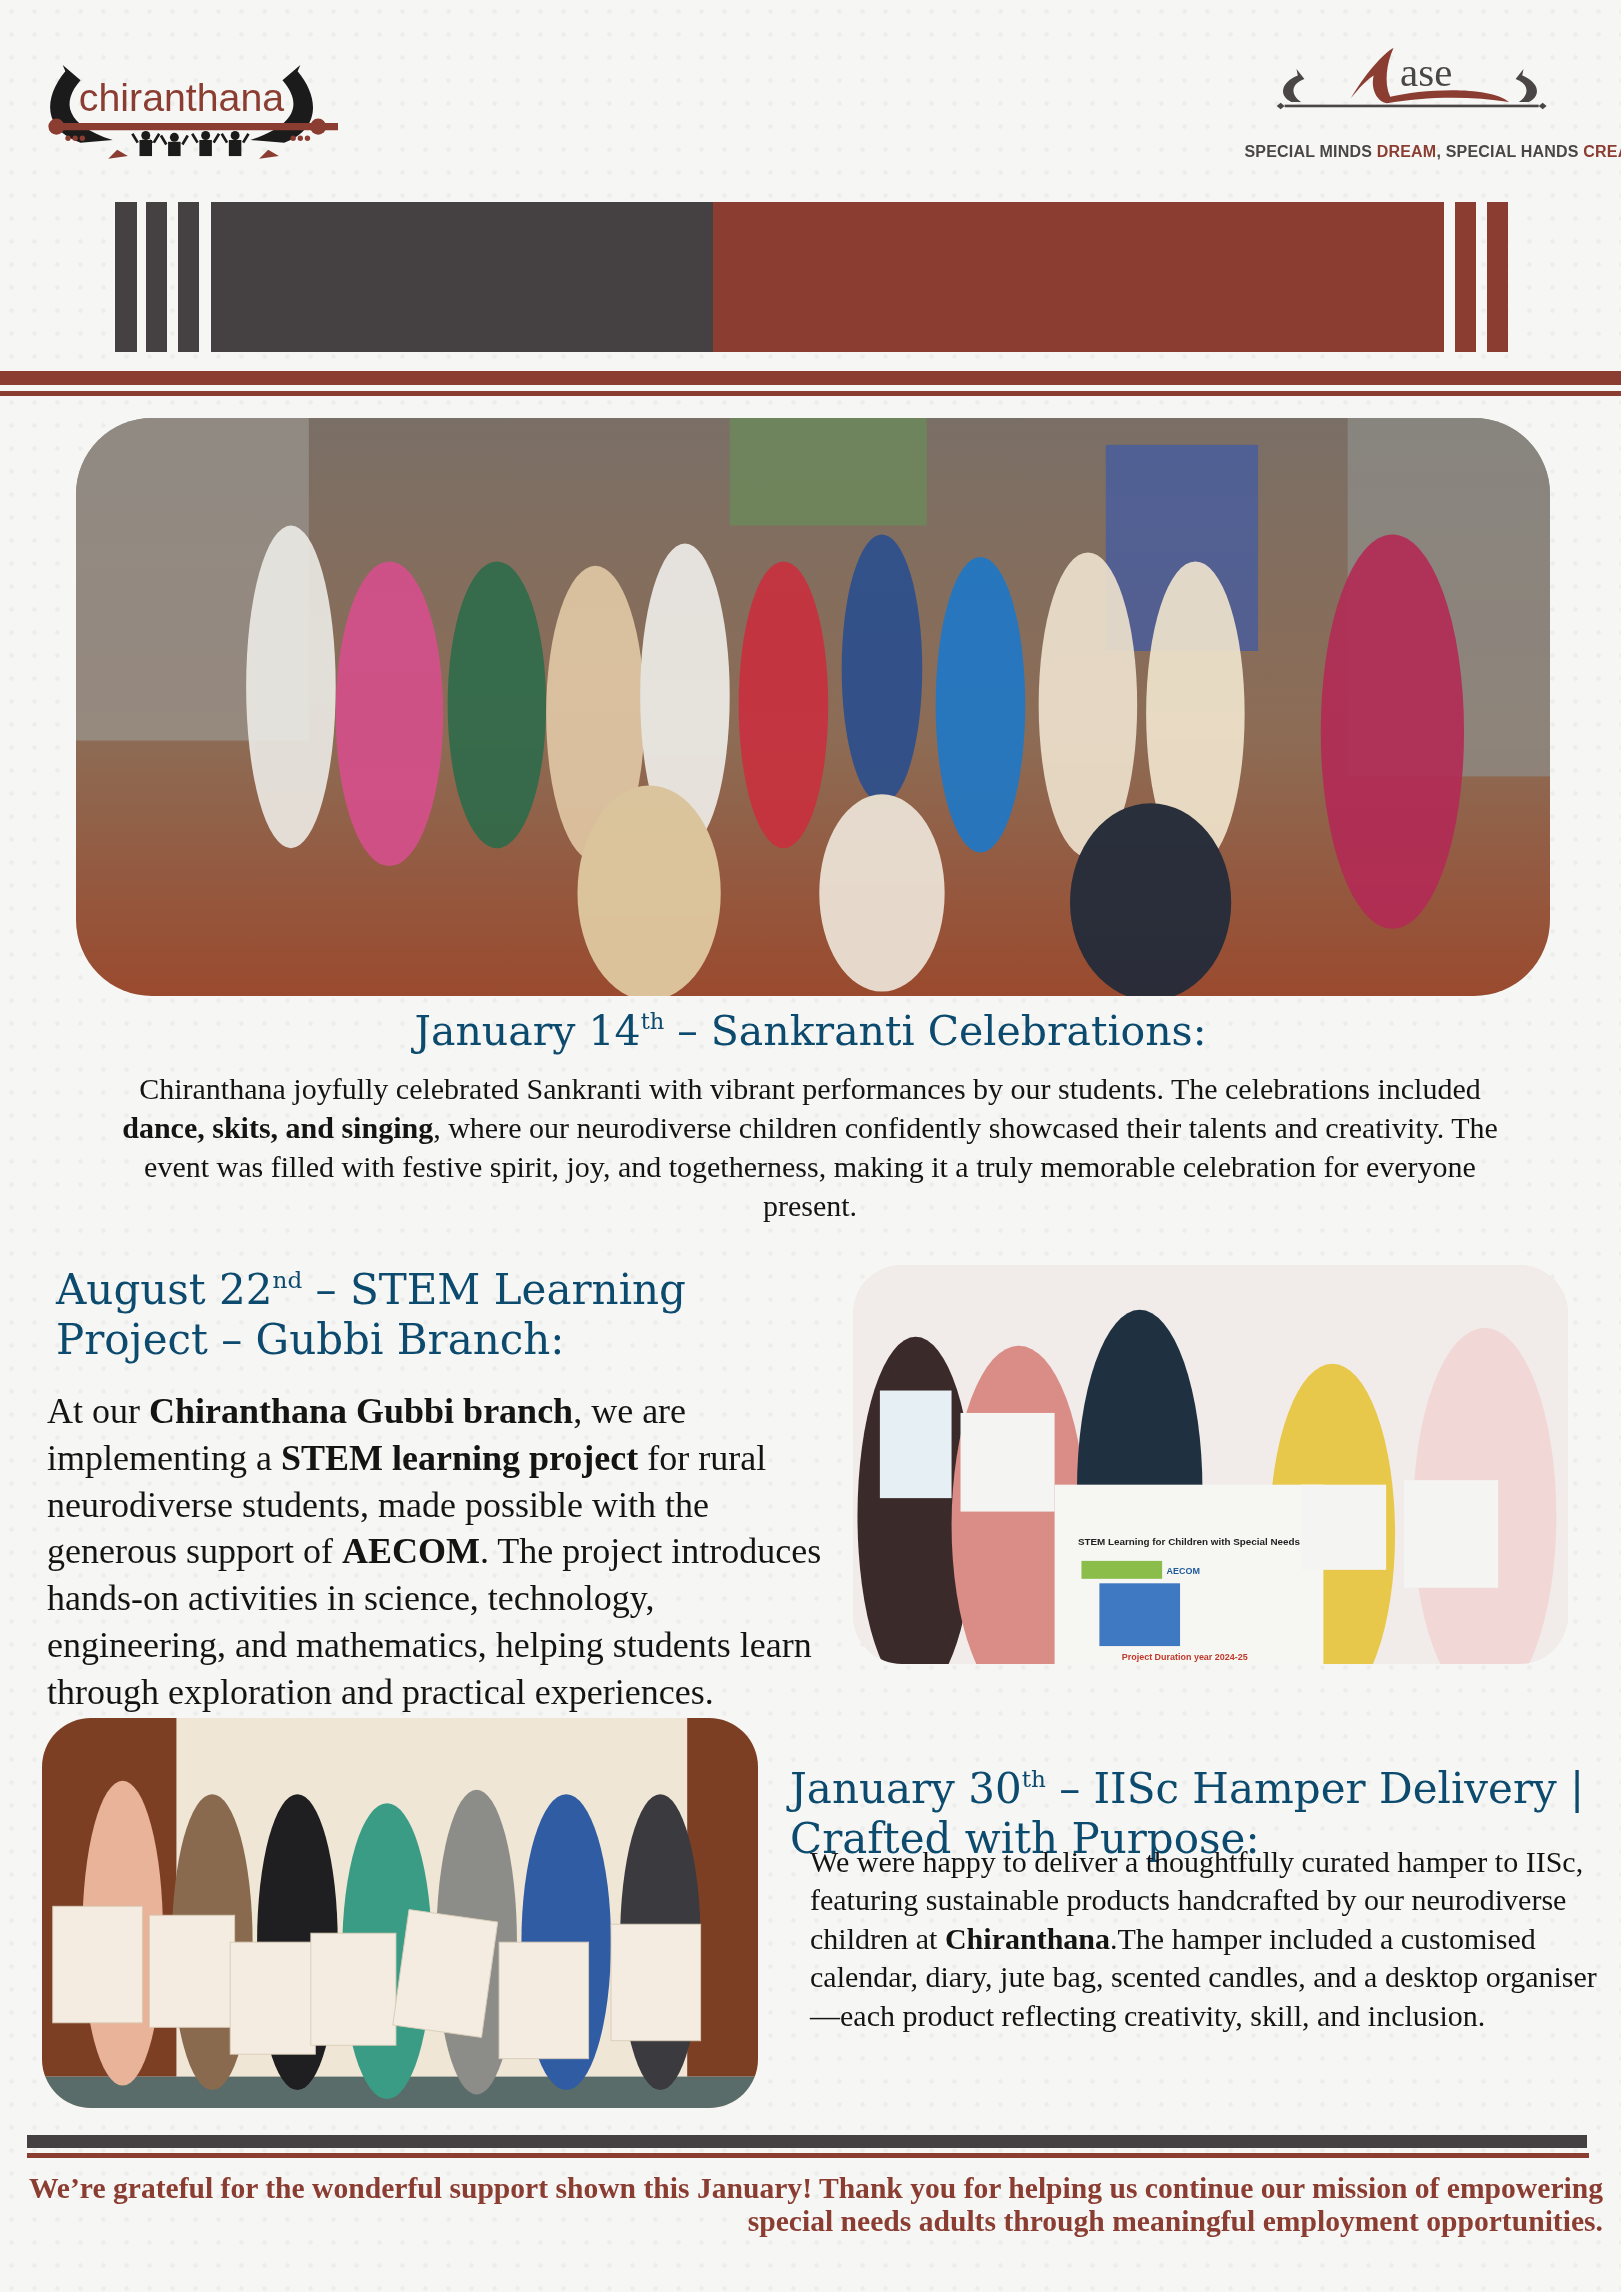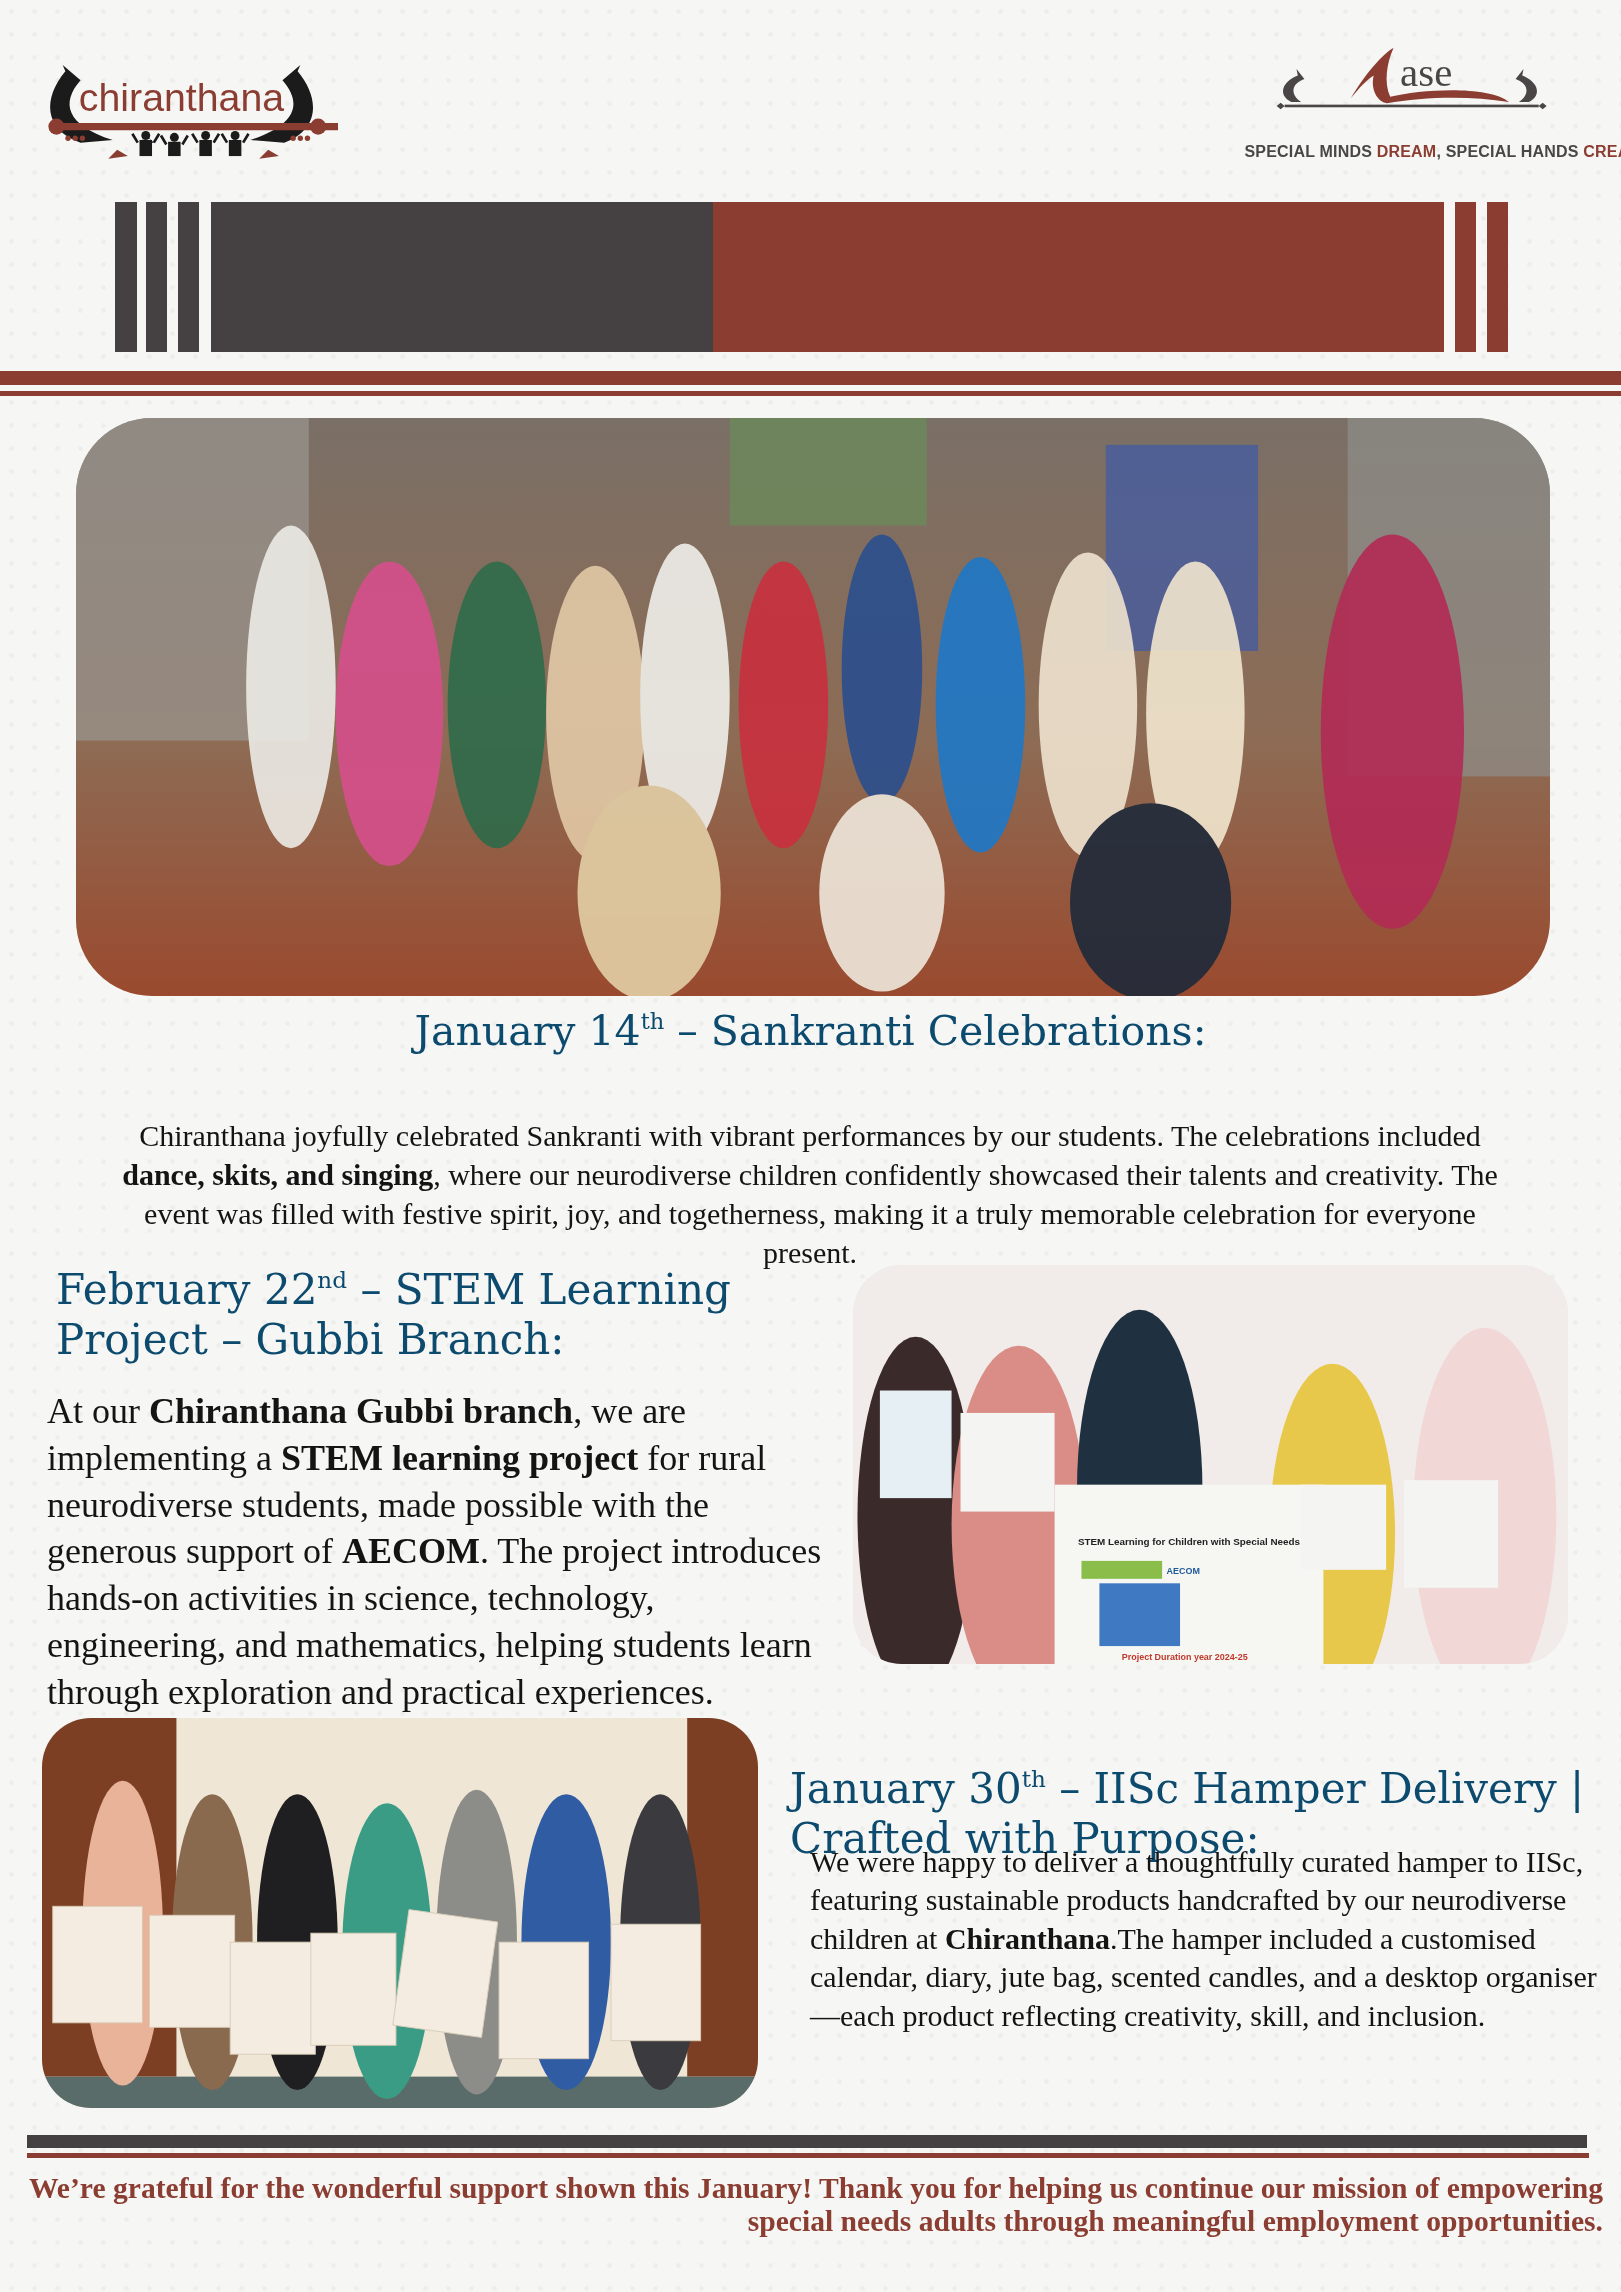--- a/index.html
+++ b/index.html
@@ -45,21 +45,21 @@
   
   .heading {
     color: #0c4a6e; font-weight: 400; font-family: "DejaVu Serif", serif;
     line-height: 1.15;
   }
   .heading sup { font-size: 0.55em; vertical-align: 0.7em; line-height: 0; }
   .body-text { font-size: 29.6px; line-height: 1.34; color: #141414; font-family: "Liberation Serif", serif; }
   .body-text b { font-weight: 700; }
 
   .sec1-h { left: 0; width: 1621px; top: 1008px; text-align: center; font-size: 41px; }
-  .sec1-p { left: 107px; width: 1406px; top: 1069px; text-align: center; font-size: 30px; line-height: 1.3; margin-top: 47px; }
+  .sec1-p { left: 107px; width: 1406px; top: 1069px; text-align: center; font-size: 30px; line-height: 1.3; }
 
   .sec2-h { left: 56px; width: 770px; top: 1265px; font-size: 42px; line-height: 1.2; }
   .sec2-p { left: 47px; width: 788px; top: 1388px; font-size: 36px; line-height: 1.3; }
 
   .sec3-h { left: 790px; width: 806px; top: 1725px; font-size: 42px; line-height: 1.2; margin-top: 39px; }
   .sec3-p { left: 786px; width: 788px; top: 1843px; font-size: 30px; line-height: 1.28; margin-left: 24px; }
 
   .footer-rule-dark { left: 27px; width: 1560px; top: 2135px; height: 12.5px; background: #454142; }
   .footer-rule-red { left: 27px; width: 1562px; top: 2153px; height: 4.5px; background: #8b3d32; }
   .footer-text {
@@ -188,21 +188,21 @@
 </div>
 
 <div class="abs heading sec1-h">
   <span>January 14</span><sup>th</sup><span> – Sankranti Celebrations:</span>
 </div>
 <div class="abs body-text sec1-p">
   <span>Chiranthana joyfully celebrated Sankranti with vibrant performances by our students. The celebrations included </span><b>dance, skits, and singing</b><span>, where our neurodiverse children confidently showcased their talents and creativity. The event was filled with festive spirit, joy, and togetherness, making it a truly memorable celebration for everyone present.</span>
 </div>
 
 <div class="abs heading sec2-h">
-  <span>February 22</span><sup>nd</sup><span> – STEM Learning Project – Gubbi Branch:</span>
+  <span>August 22</span><sup>nd</sup><span> – STEM Learning Project – Gubbi Branch:</span>
 </div>
 <div class="abs body-text sec2-p">
   <span>At our </span><b>Chiranthana Gubbi branch</b><span>, we are implementing a </span><b>STEM learning project</b><span> for rural neurodiverse students, made possible with the generous support of </span><b>AECOM</b><span>. The project introduces hands-on activities in science, technology, engineering, and mathematics, helping students learn through exploration and practical experiences.</span>
 </div>
 
 <div class="abs photo" style="left:853px;top:1265px;width:715px;height:399px;border-radius:49px;">
   <svg viewBox="0 0 798 445" preserveAspectRatio="none">
     <rect width="798" height="445" fill="#ece7e3"></rect>
     <rect x="0" y="0" width="798" height="445" fill="#f1ece9"></rect>
     <ellipse cx="70" cy="280" rx="65" ry="200" fill="#3b2a2a"></ellipse>

